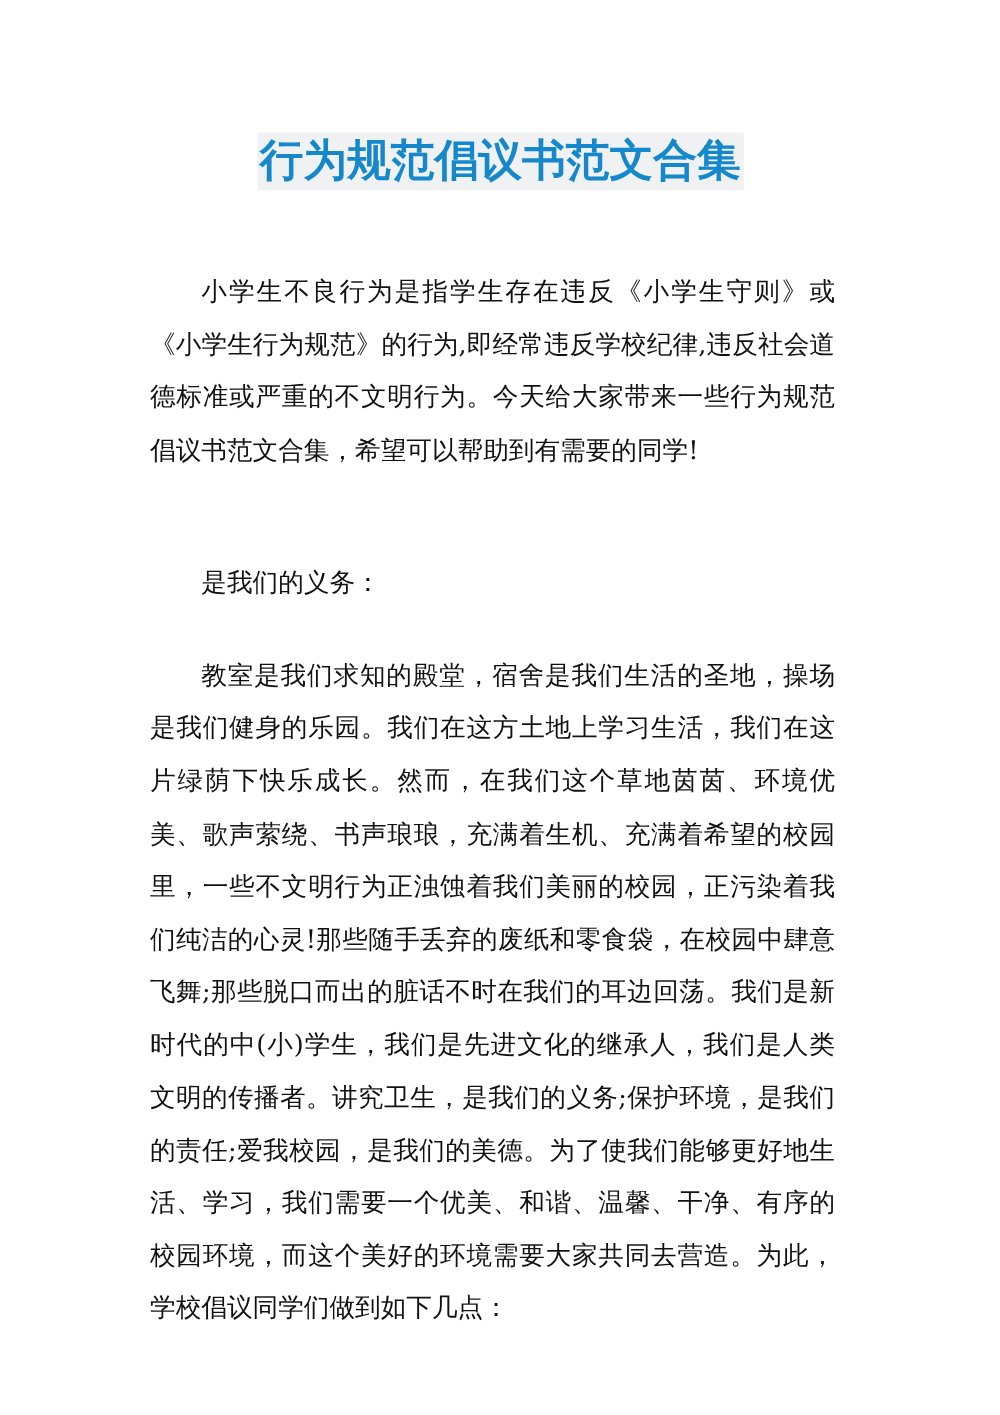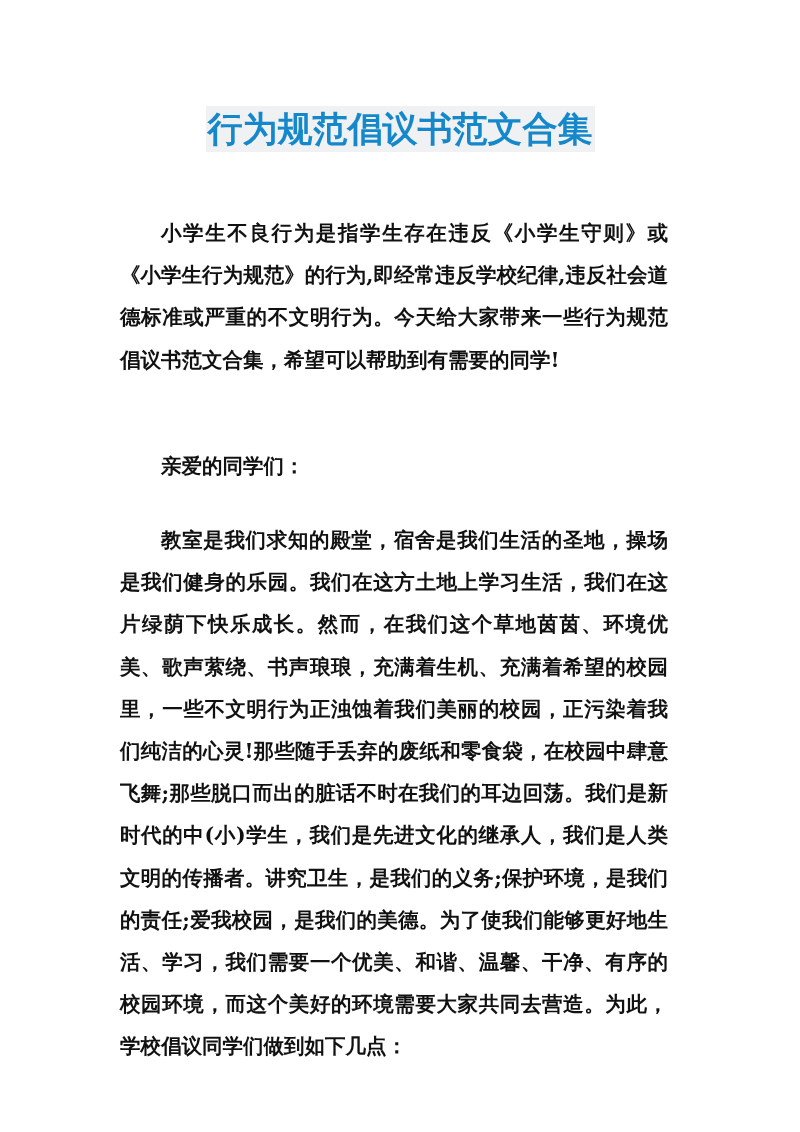--- a/index.html
+++ b/index.html
@@ -20,21 +20,21 @@
   .content {
     position: absolute;
     left: 120px;
     top: 212px;
     width: 548px;
     font-family: "DejaVu Serif", serif;
     font-size: 20.5px;
     color: #111111;
     line-height: 42.2px;
   }
-  .content p { margin: 0; text-align: justify; font-weight: bold; }
+  .content p { margin: 0; text-align: justify; }
   .indent { text-indent: 41px; }
   .gap { height: 32px; }
   .subheading {
     color: #1a8fd0;
     font-family: "DejaVu Sans", sans-serif;
     font-size: 19px;
     text-indent: 41px;
   }
 </style>
 </head>
@@ -42,17 +42,17 @@
 
 <div class="page">
   <div class="title-wrap">
     <span class="title">行为规范倡议书范文合集</span>
   </div>
 
   <div class="content">
     <p class="indent">小学生不良行为是指学生存在违反《小学生守则》或《小学生行为规范》的行为,即经常违反学校纪律,违反社会道德标准或严重的不文明行为。今天给大家带来一些行为规范倡议书范文合集，希望可以帮助到有需要的同学!</p>
     <div class="gap"></div>
     <div class="gap"></div>
-    <p class="indent">亲爱的同学们：</p>
+    <p class="indent">是我们的义务：</p>
     <div class="gap"></div>
     <p class="indent">教室是我们求知的殿堂，宿舍是我们生活的圣地，操场是我们健身的乐园。我们在这方土地上学习生活，我们在这片绿荫下快乐成长。然而，在我们这个草地茵茵、环境优美、歌声萦绕、书声琅琅，充满着生机、充满着希望的校园里，一些不文明行为正浊蚀着我们美丽的校园，正污染着我们纯洁的心灵!那些随手丢弃的废纸和零食袋，在校园中肆意飞舞;那些脱口而出的脏话不时在我们的耳边回荡。我们是新时代的中(小)学生，我们是先进文化的继承人，我们是人类文明的传播者。讲究卫生，是我们的义务;保护环境，是我们的责任;爱我校园，是我们的美德。为了使我们能够更好地生活、学习，我们需要一个优美、和谐、温馨、干净、有序的校园环境，而这个美好的环境需要大家共同去营造。为此，学校倡议同学们做到如下几点：</p>
   </div>
 </div>
 
 </body></html>

